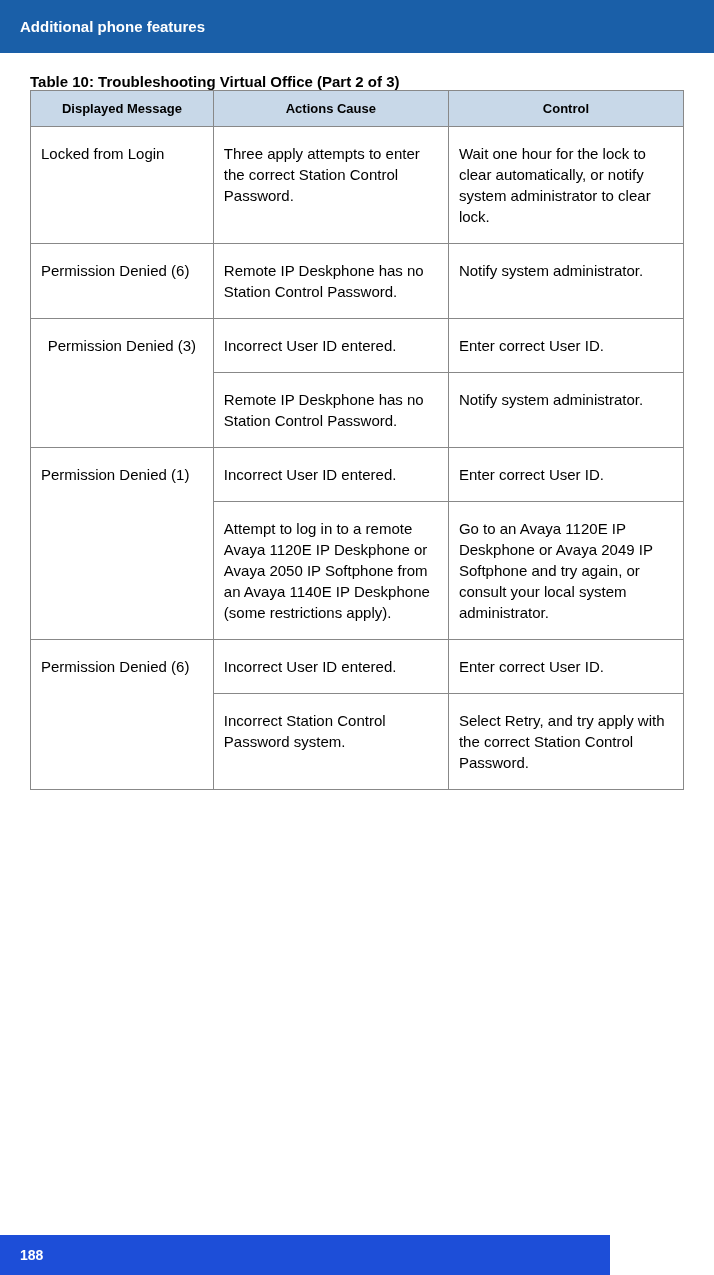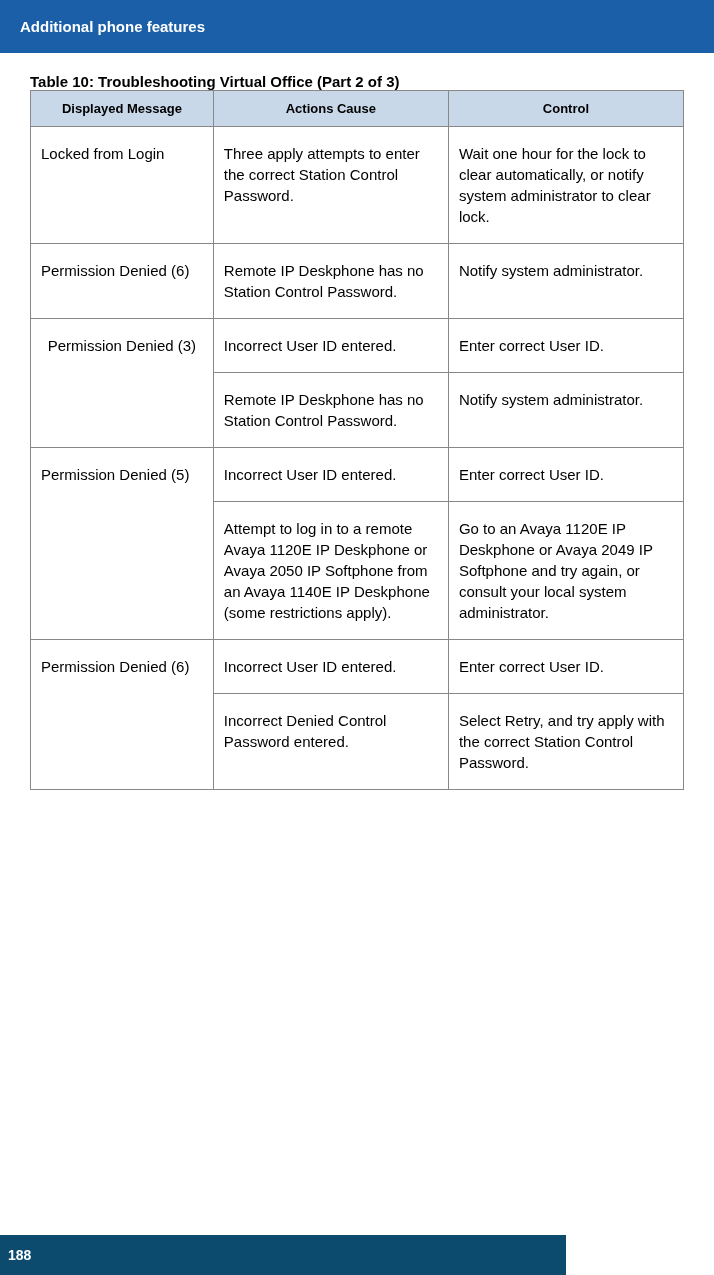--- a/index.html
+++ b/index.html
@@ -49,29 +49,29 @@
     tbody tr td {
       border: 1.5px solid #888;
       padding: 16px 10px;
       vertical-align: top;
       font-size: 15px;
       color: #000;
       line-height: 1.4;
     }
 
     .footer-bar {
-      background: #0c4a6e;
+      background: #1d4ed8;
       color: #ffffff;
       font-weight: bold;
       font-size: 14px;
-      padding: 12px 8px;
+      padding: 12px 20px;
       margin-top: auto;
       position: absolute;
       bottom: 0;
-      width: 566px;
+      width: 610px;
     }
   </style>
 </head>
 <body>
 
 <div class="header-bar">
   <span>Additional phone features</span>
 </div>
 
 <div class="page-content">
@@ -99,36 +99,36 @@
         <tr>
           <td rowspan="2" style="font-style: normal; text-align: center;">Permission Denied (3)</td>
           <td>Incorrect User ID entered.</td>
           <td>Enter correct User ID.</td>
         </tr>
         <tr>
           <td>Remote IP Deskphone has no Station Control Password.</td>
           <td>Notify system administrator.</td>
         </tr>
         <tr>
-          <td rowspan="2" style="font-style: normal;">Permission Denied (5)</td>
+          <td rowspan="2" style="font-style: normal;">Permission Denied (1)</td>
           <td>Incorrect User ID entered.</td>
           <td>Enter correct User ID.</td>
         </tr>
         <tr>
           <td>Attempt to log in to a remote Avaya 1120E IP Deskphone  or Avaya 2050
 IP Softphone from an Avaya 1140E IP Deskphone (some restrictions apply).</td>
           <td>Go to an Avaya 1120E IP Deskphone or Avaya 2049 IP Softphone and try again, or consult your local system administrator.</td>
         </tr>
         <tr>
           <td rowspan="2" style="font-style: normal; margin-left: 43px;">Permission Denied (6)</td>
           <td>Incorrect User ID entered.</td>
           <td>Enter correct User ID.</td>
         </tr>
         <tr>
-          <td>Incorrect Denied Control Password entered.</td>
+          <td>Incorrect Station Control Password system.</td>
           <td>Select Retry, and try apply with the correct Station Control Password.</td>
         </tr>
       </tbody>
   </table>
 </div>
 
 <div class="footer-bar">
   <span>188</span>
 </div>
 

